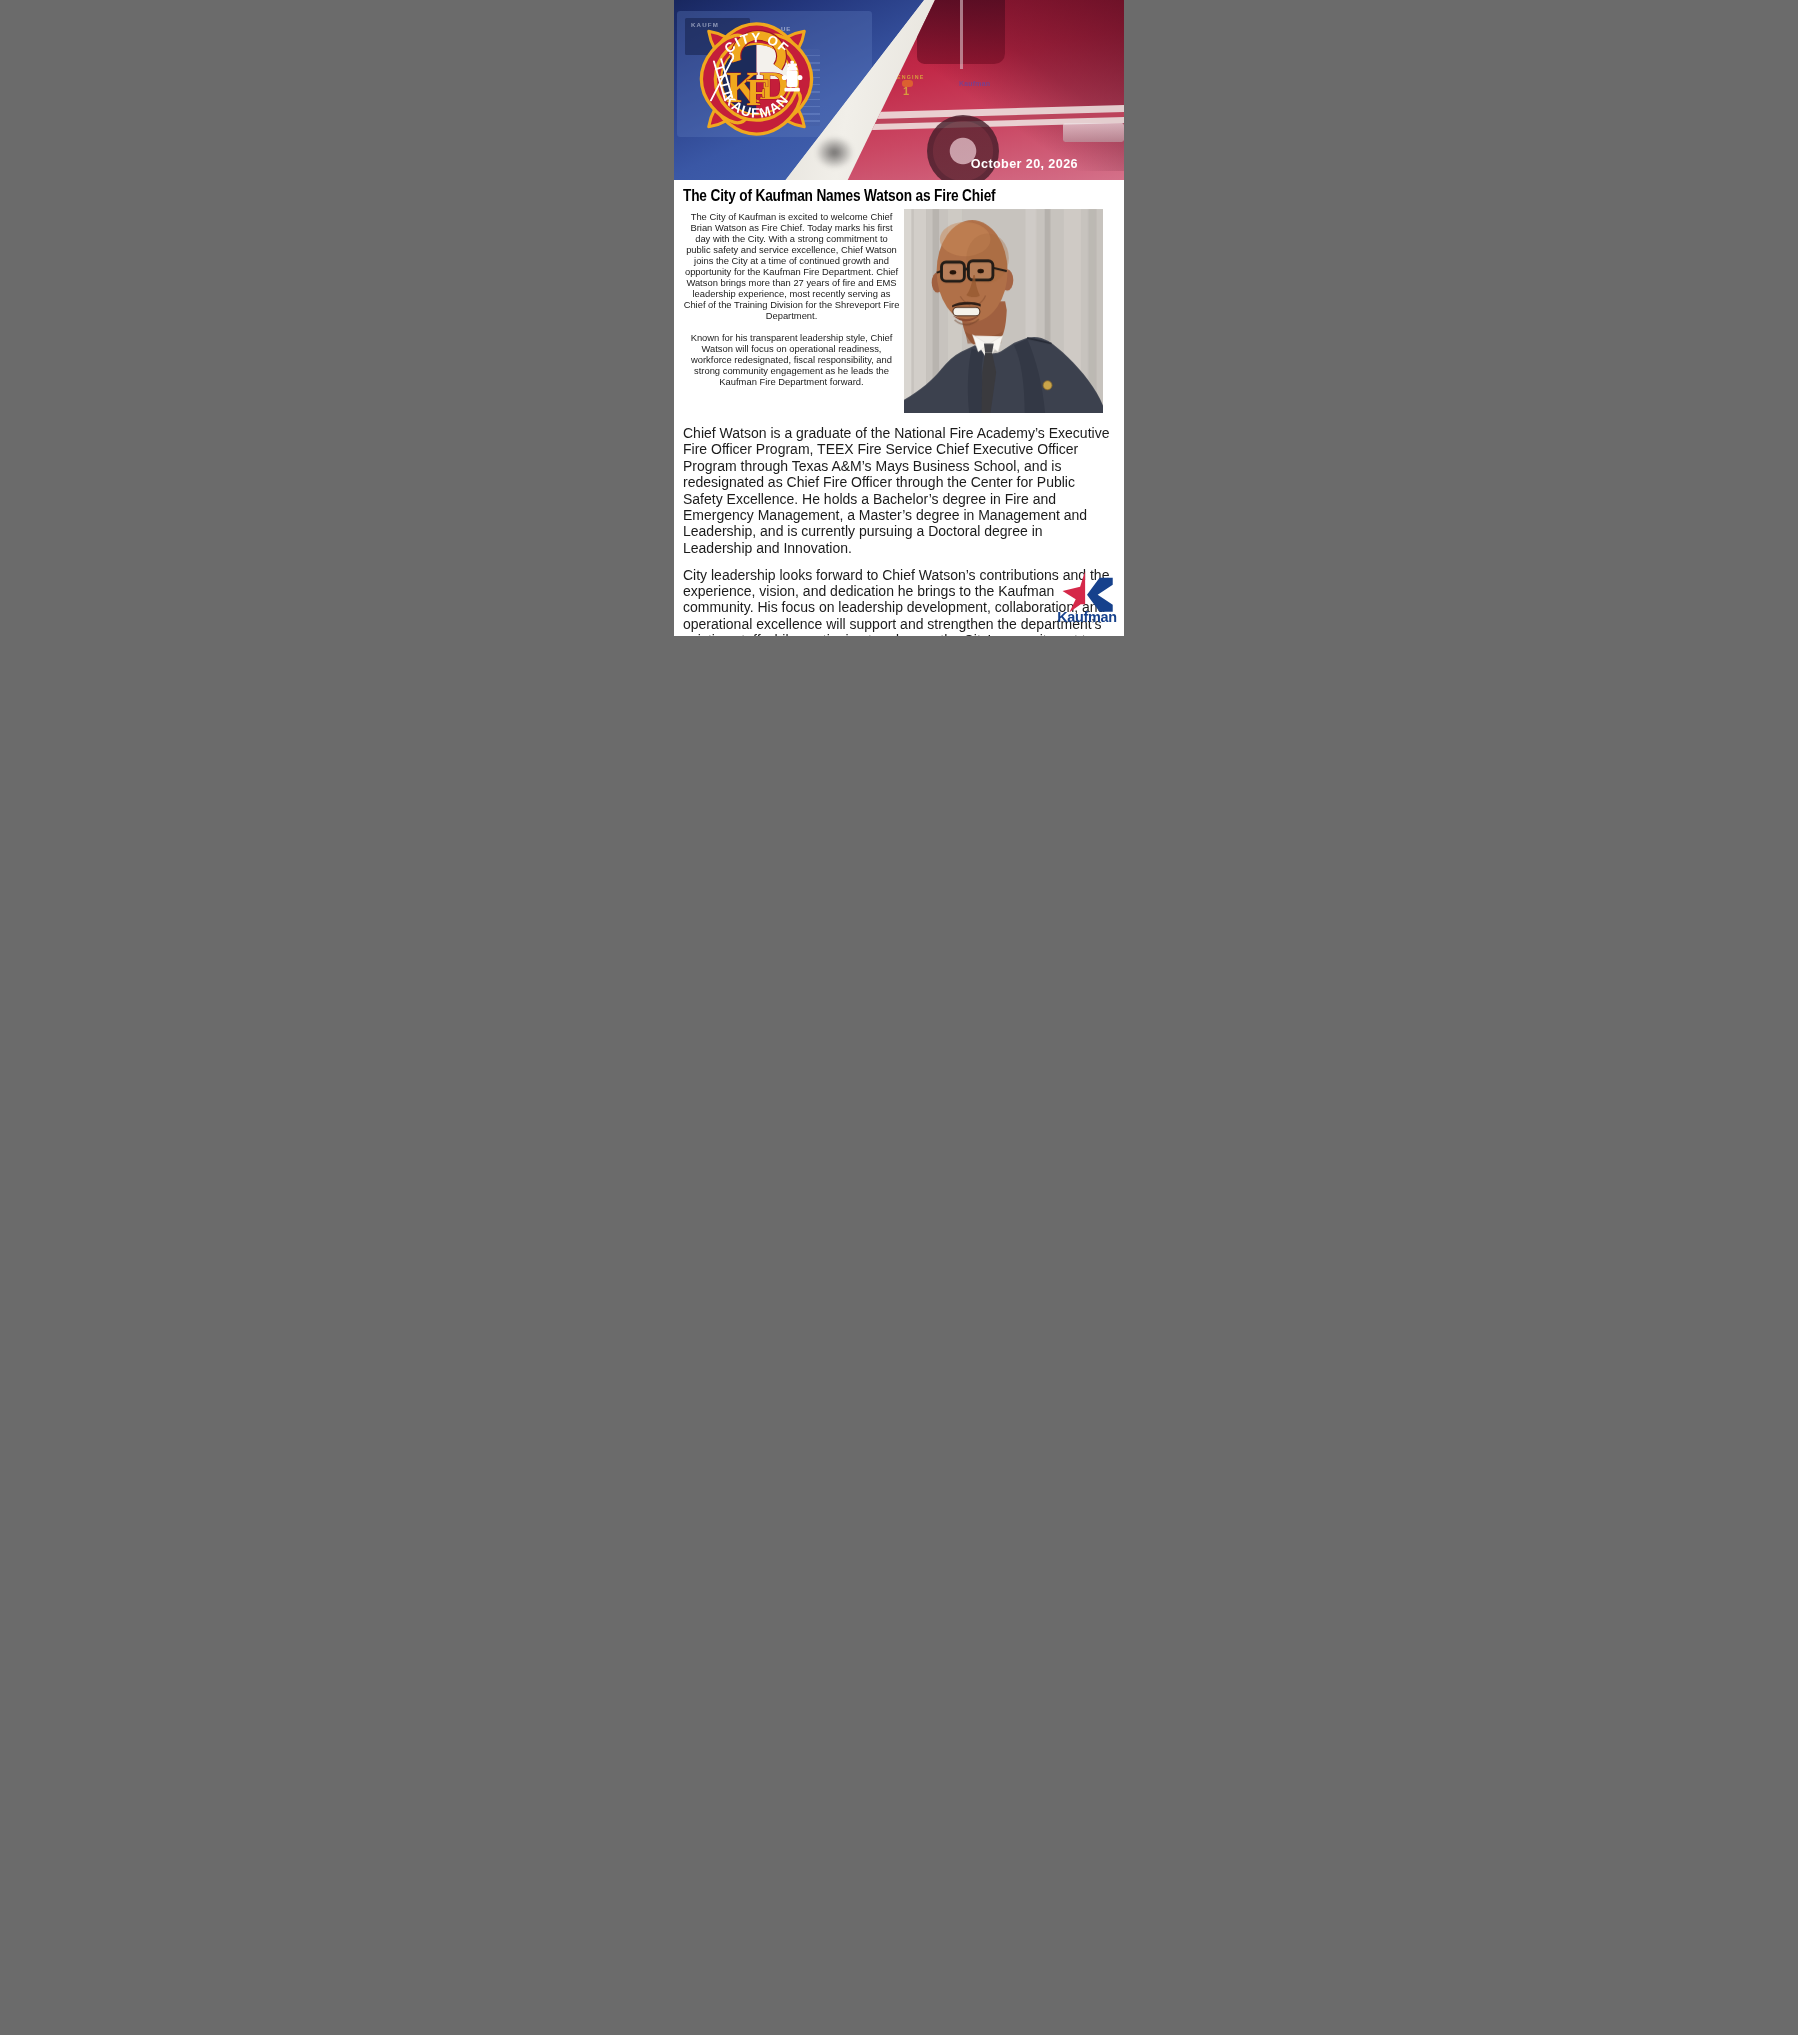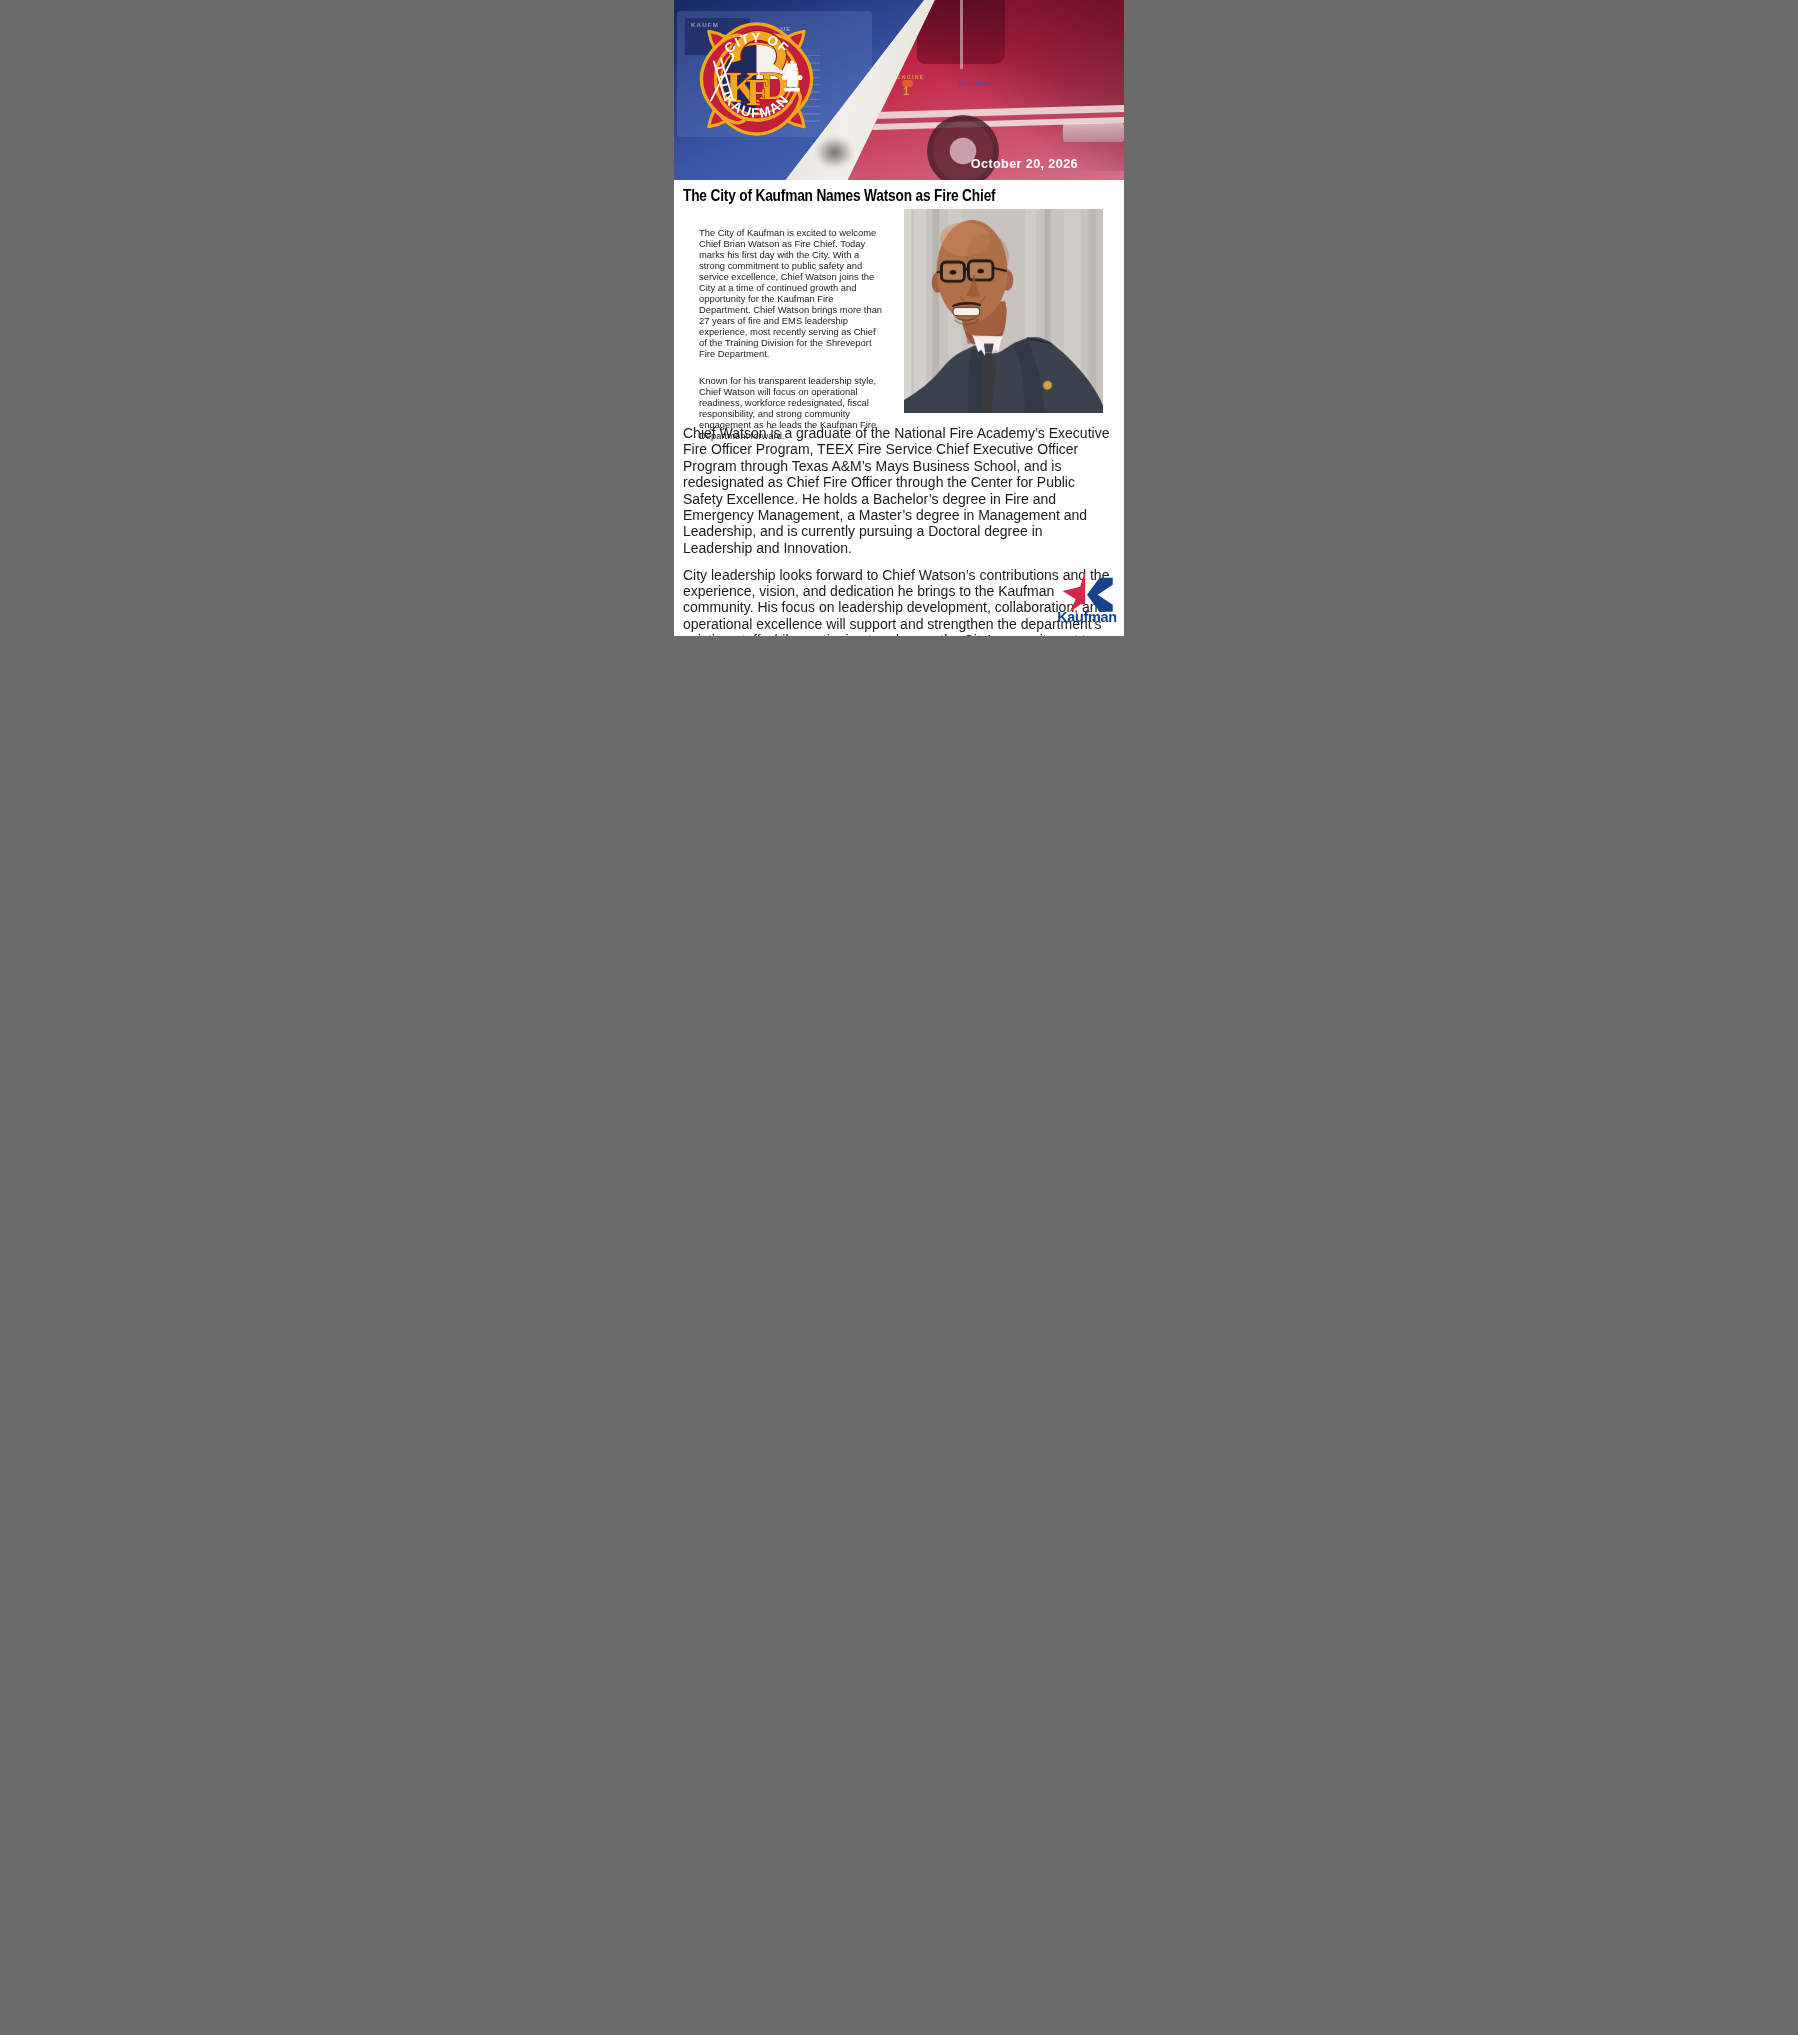--- a/index.html
+++ b/index.html
@@ -78,21 +78,21 @@
     font-size:12.6px; font-weight:700; letter-spacing:0.4px; white-space:nowrap; }
 
   
   main.article { position:relative; }
   h1.headline {
     margin:6.5px 0 0 9px; font-size:16.3px; line-height:1.1; font-weight:700; color:#000;
     letter-spacing:-0.2px; transform:scaleX(.84); transform-origin:0 50%; white-space:nowrap;
   }
   .cols { position:relative; margin:4.1px 9px 0 9px; height:206px; }
   .coltext { width:217px; padding-top:2.4px; font-size:9.4px; line-height:1.17; color:#1b1b1b; }
-  .coltext p { margin:16px; }
+  .coltext p { margin:0;text-align:center; }
   .coltext p + p { margin-top:11px; }
   figure.photo { position:absolute; left:221px; top:0; width:199px; height:204px; margin:0; }
   figure.photo svg { width:100%; height:100%; display:block; }
   p.para-full { margin:10.6px 9.4px 0 9px; font-size:14px; line-height:1.17; color:#1b1b1b; }
   p.para-full + p.para-full { }
 
   
   .brand { position:absolute; left:376px; top:563px; width:69px; height:68px; }
   .brand svg { width:100%; height:100%; display:block; }
 </style>

